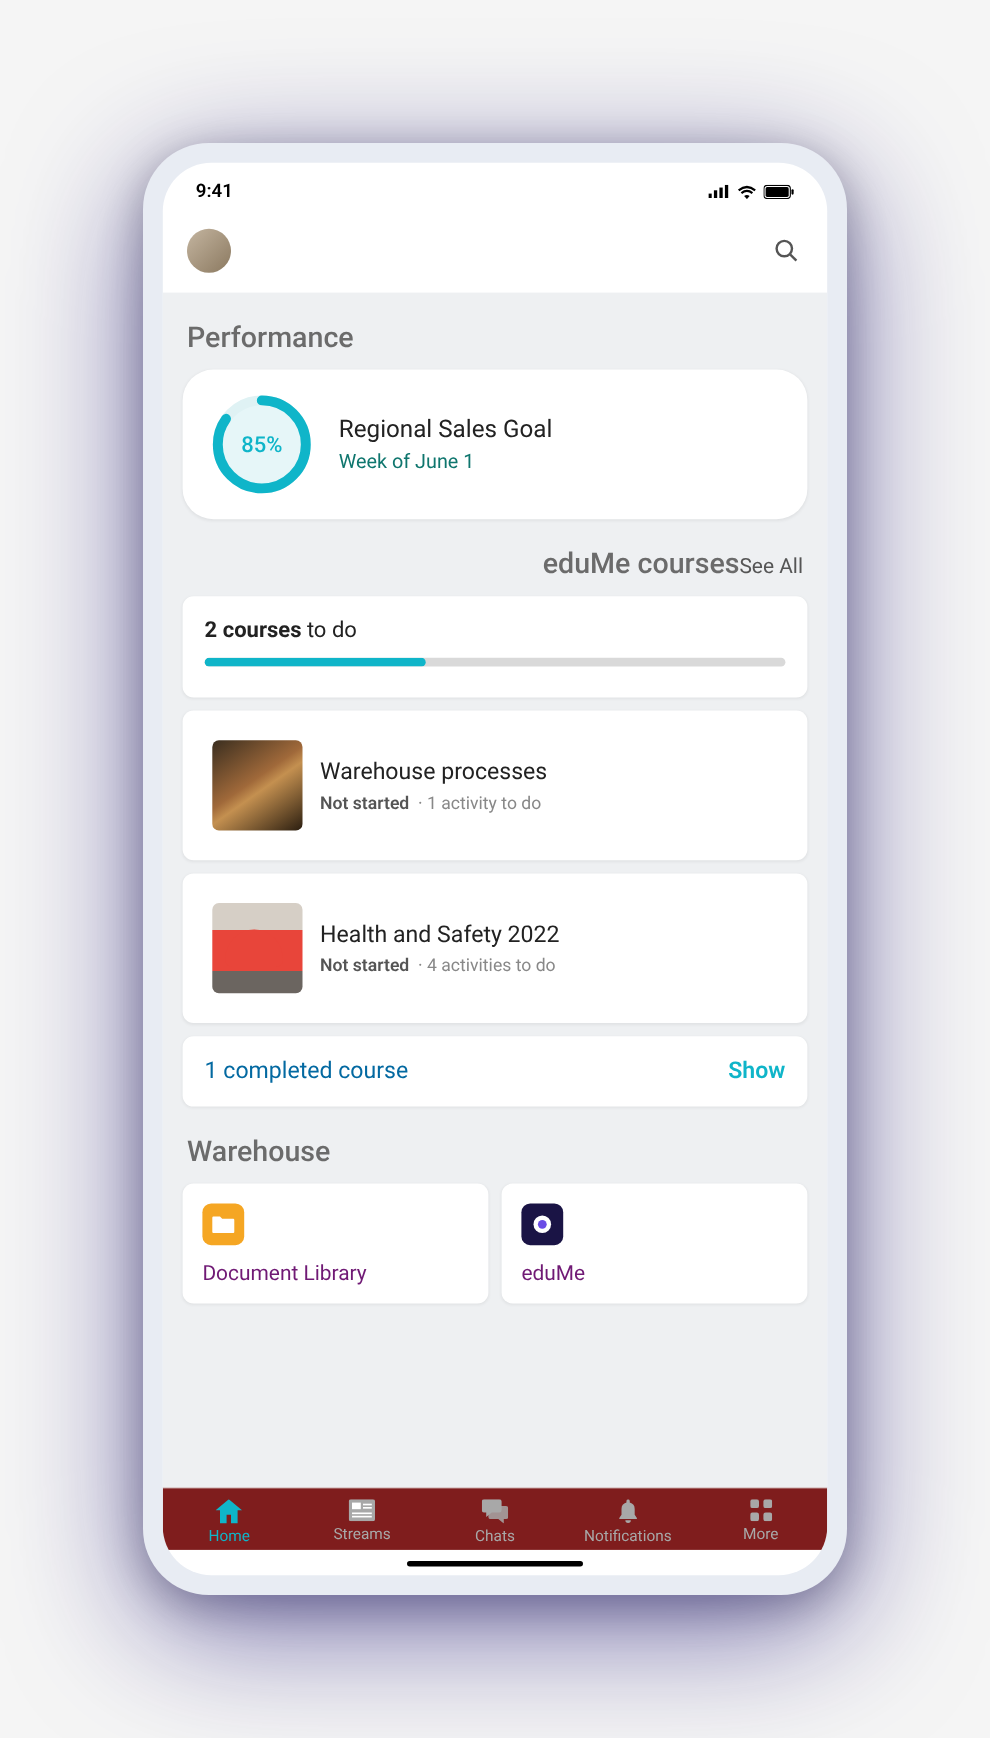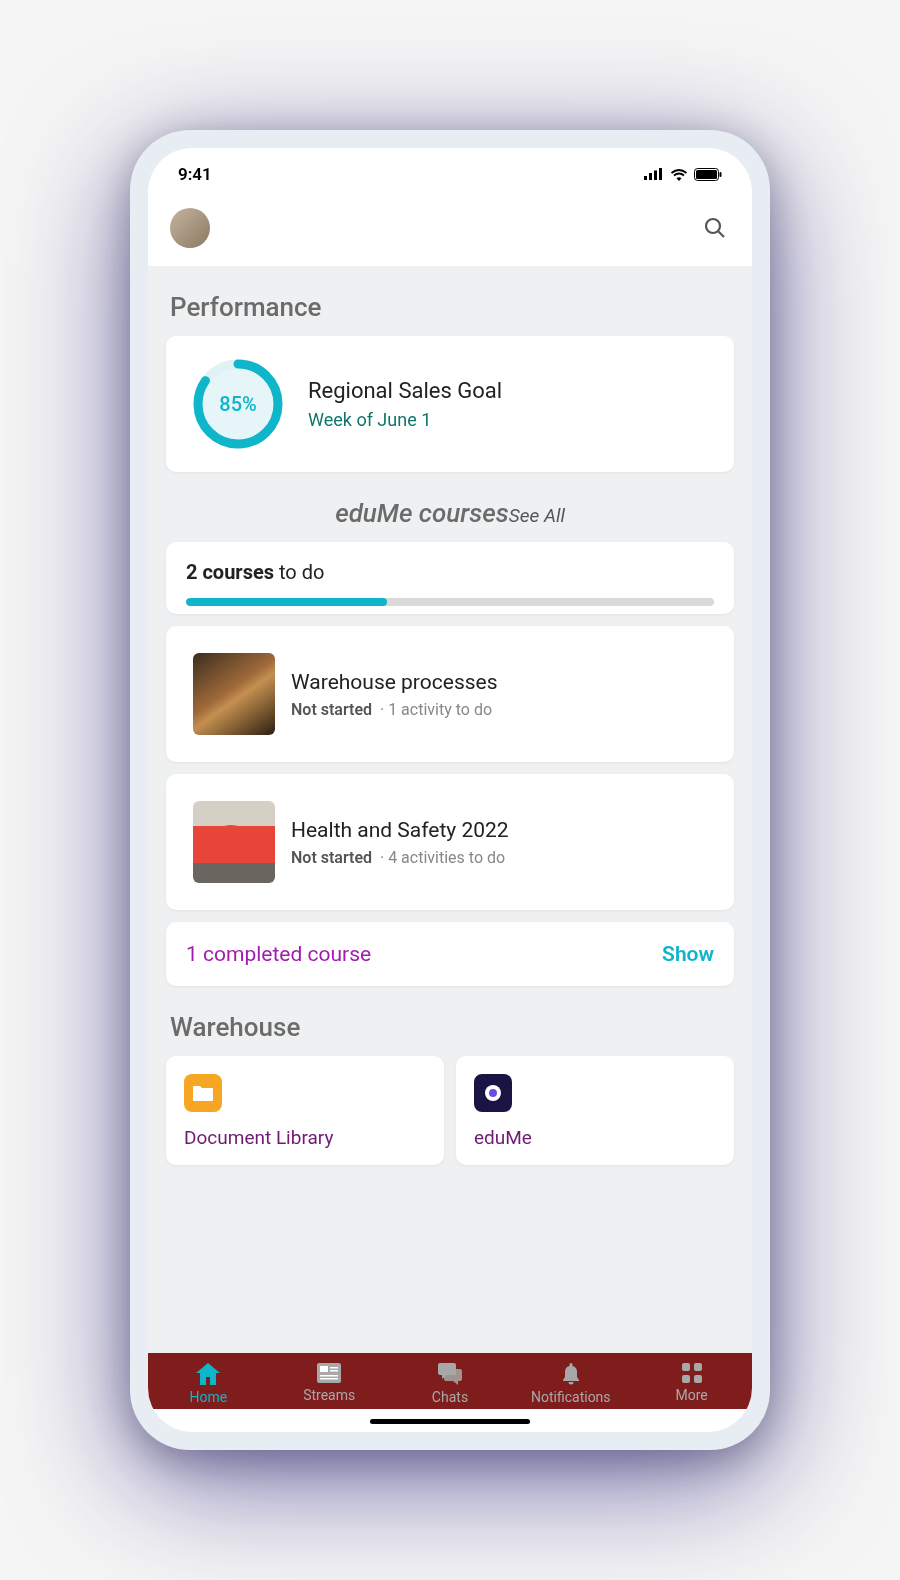--- a/index.html
+++ b/index.html
@@ -66,45 +66,45 @@
   .content {
     flex: 1;
     background: #eef0f2;
     overflow-y: auto;
     padding: 20px 18px 0;
   }
   .section-title {
     font-size: 26px; font-weight: 500; color: #6b6b6b; margin: 6px 4px 14px;
   }
   .section-header {
-    display: flex; justify-content: center; align-items: baseline;
+    display: flex; justify-content: flex-end; align-items: baseline;
     margin: 26px 4px 14px;
-    font-style: italic;
   }
   .see-all { font-size: 19px; color: #555; cursor:pointer; }
   .card {
     background: #fff; border-radius: 10px;
     box-shadow: 0 1px 3px rgba(0,0,0,0.06);
     margin-bottom: 12px;
   }
   .perf-card {
     display: flex; align-items: center; gap: 22px;
     padding: 20px 24px;
+    border-radius: 28px;
   }
   .ring {
     width: 96px; height: 96px; position: relative; flex-shrink:0;
   }
   .ring-label {
     position:absolute; inset:0; display:flex; align-items:center; justify-content:center;
     font-size: 20px; font-weight: 500; color: #0fb5c9;
   }
   .perf-title { font-size: 22px; color: #222; margin-bottom: 6px; }
   .perf-sub { font-size: 18px; color: #0f766e; }
   .courses-top {
-    padding: 18px 20px 8px;
+    padding: 18px 20px 28px;
   }
   .courses-count { font-size: 20px; color: #222; }
   .courses-count b { font-weight: 700; }
   .progress-bar {
     margin-top: 14px; height: 8px; background: #d9d9d9; border-radius: 4px; overflow:hidden;
   }
   .progress-fill { height:100%; background:#0fb5c9; border-radius:4px; }
   .course-item {
     display:flex; align-items:center; gap:16px;
     padding: 27px; cursor:pointer;
@@ -113,21 +113,21 @@
   .thumb-warehouse { background: linear-gradient(145deg,#3a2e1f 0%, #a0693a 45%, #c49050 55%, #2b1e10 100%); }
   .thumb-safety { background: linear-gradient(180deg,#d6cfc6 0 30%, #e8453a 30% 75%, #6b6560 75% 100%); position:relative; }
   .thumb-safety::after{ content:''; position:absolute; left:12px; top:24px; width:52px; height:34px; background:#e8453a; border-radius:26px 26px 6px 6px; }
   .course-name { font-size: 21px; color:#222; margin-bottom:6px; }
   .course-meta { font-size: 16px; color:#888; }
   .course-meta b { color:#555; font-weight:600; }
   .completed-row {
     display:flex; justify-content:space-between; align-items:center;
     padding: 20px 20px;
   }
-  .completed-text { font-size: 21px; color:#a21caf; }
+  .completed-text { font-size: 21px; color:#0369a1; }
   .show-link { font-size: 21px; color:#0fb5c9; font-weight:600; cursor:pointer;}
   .shortcuts-grid { display:flex; gap:12px; }
   .shortcut-card {
     flex:1; background:#fff; border-radius:10px; padding:18px 18px 16px;
     box-shadow: 0 1px 3px rgba(0,0,0,0.06); cursor:pointer;
   }
   .sc-icon { width:38px; height:38px; border-radius:8px; margin-bottom:14px; display:flex; align-items:center; justify-content:center;}
   .sc-folder { background:#f5a623; }
   .sc-edume { background:#1a1445; }
   .sc-label { font-size:19px; color:#701a75; }

